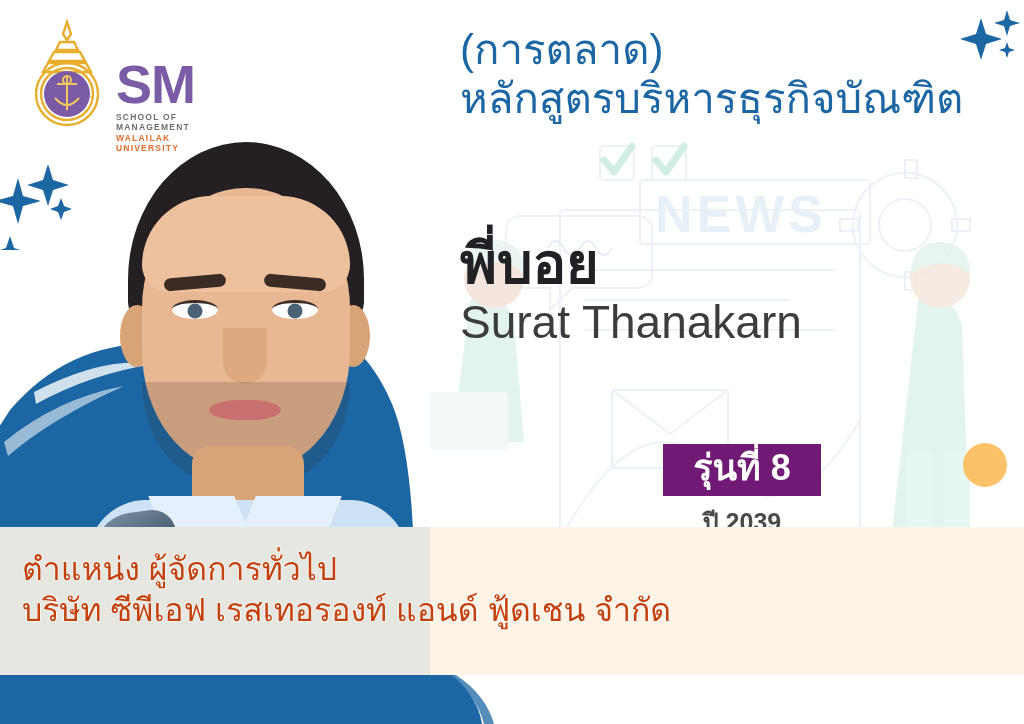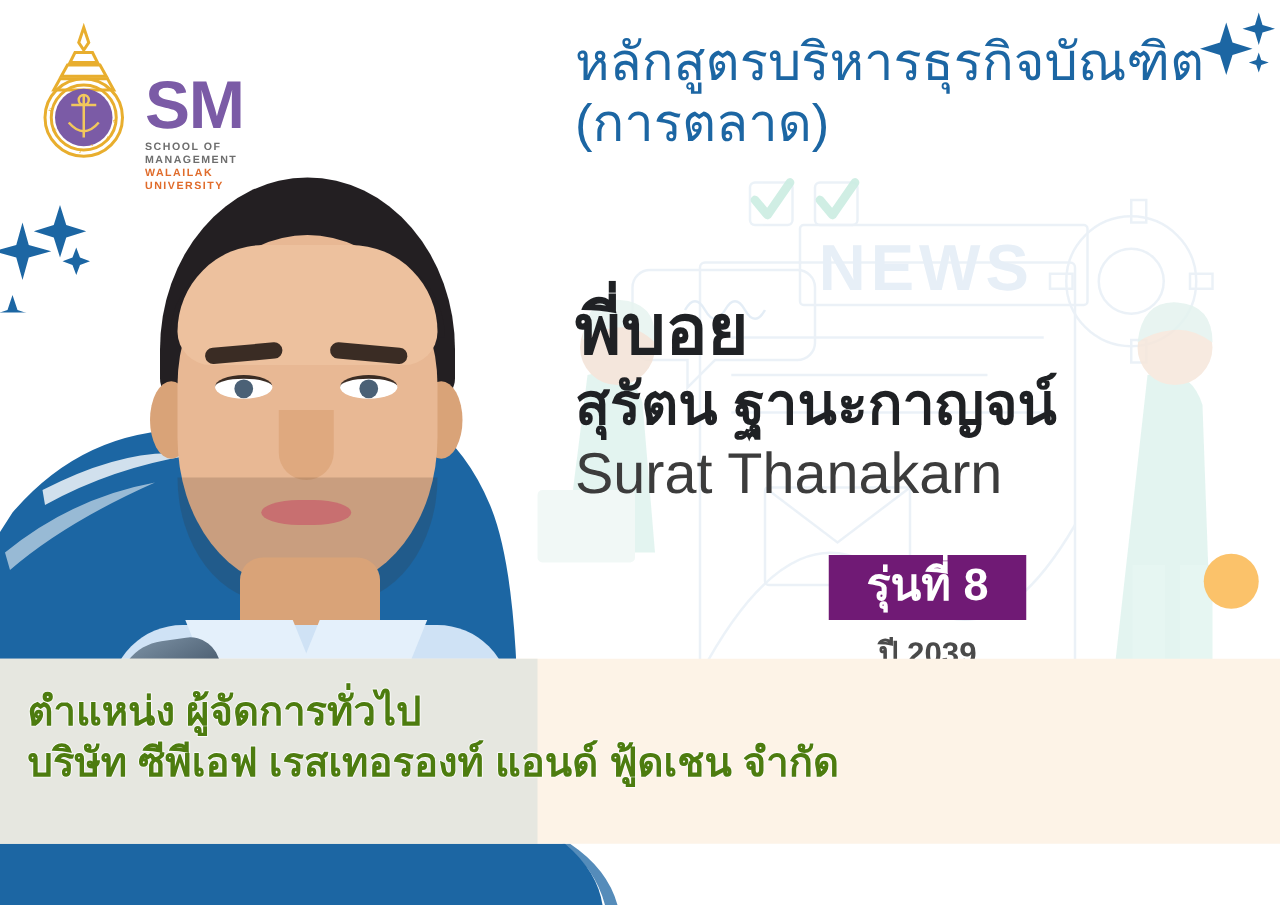--- a/index.html
+++ b/index.html
@@ -183,21 +183,21 @@
     background:#FDF3E7;
   }
   .band-left-shade{
     position:absolute; left:0; top:527px; width:430px; height:148px;
     background:#E6E7E0;
   }
   .position-block{
     position:absolute; left:22px; top:549px; width:920px;
   }
   .pos-line{
-    font-size:32px; font-weight:bold; color:#4d7c0f;
+    font-size:32px; font-weight:normal; color:#c2410c;
     line-height:1.28;
     -webkit-text-stroke:1px #ffffff;
     paint-order:stroke fill;
     text-shadow:0 0 2px rgba(255,255,255,.9);
   }
 
   
   .bottom-bar{
     position:absolute; left:0; top:675px; width:1024px; height:49px;
   }
@@ -376,27 +376,26 @@
       </g>
     </svg>
     <div class="logo-text">
       <div class="sm-mark">SM</div>
       <div class="sm-sub1">SCHOOL OF MANAGEMENT</div>
       <div class="sm-sub2">WALAILAK  UNIVERSITY</div>
     </div>
   </div>
 
   <div class="headline-block">
+    <div class="h-program">(การตลาด)</div>
     <div class="h-program">หลักสูตรบริหารธุรกิจบัณฑิต</div>
-    <div class="h-program">(การตลาด)</div>
   </div>
 
   <div class="name-block">
     <div class="n-nick">พี่บอย</div>
-    <div class="n-thai">สุรัตน ฐานะกาญจน์</div>
     <div class="n-eng">Surat Thanakarn</div>
   </div>
 
   <div class="batch-wrap">
     <span class="batch-badge">รุ่นที่ 8</span>
     <span class="batch-year">ปี 2039</span>
   </div>
 
   <div class="cream-band"></div>
   <div class="band-left-shade"></div>

